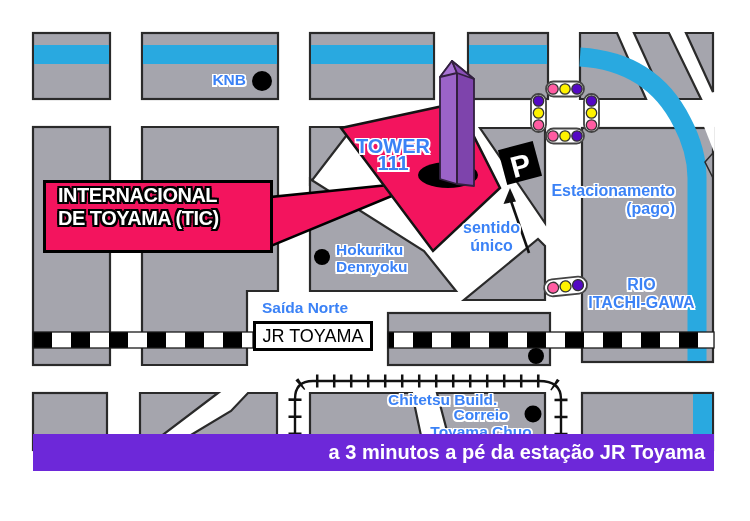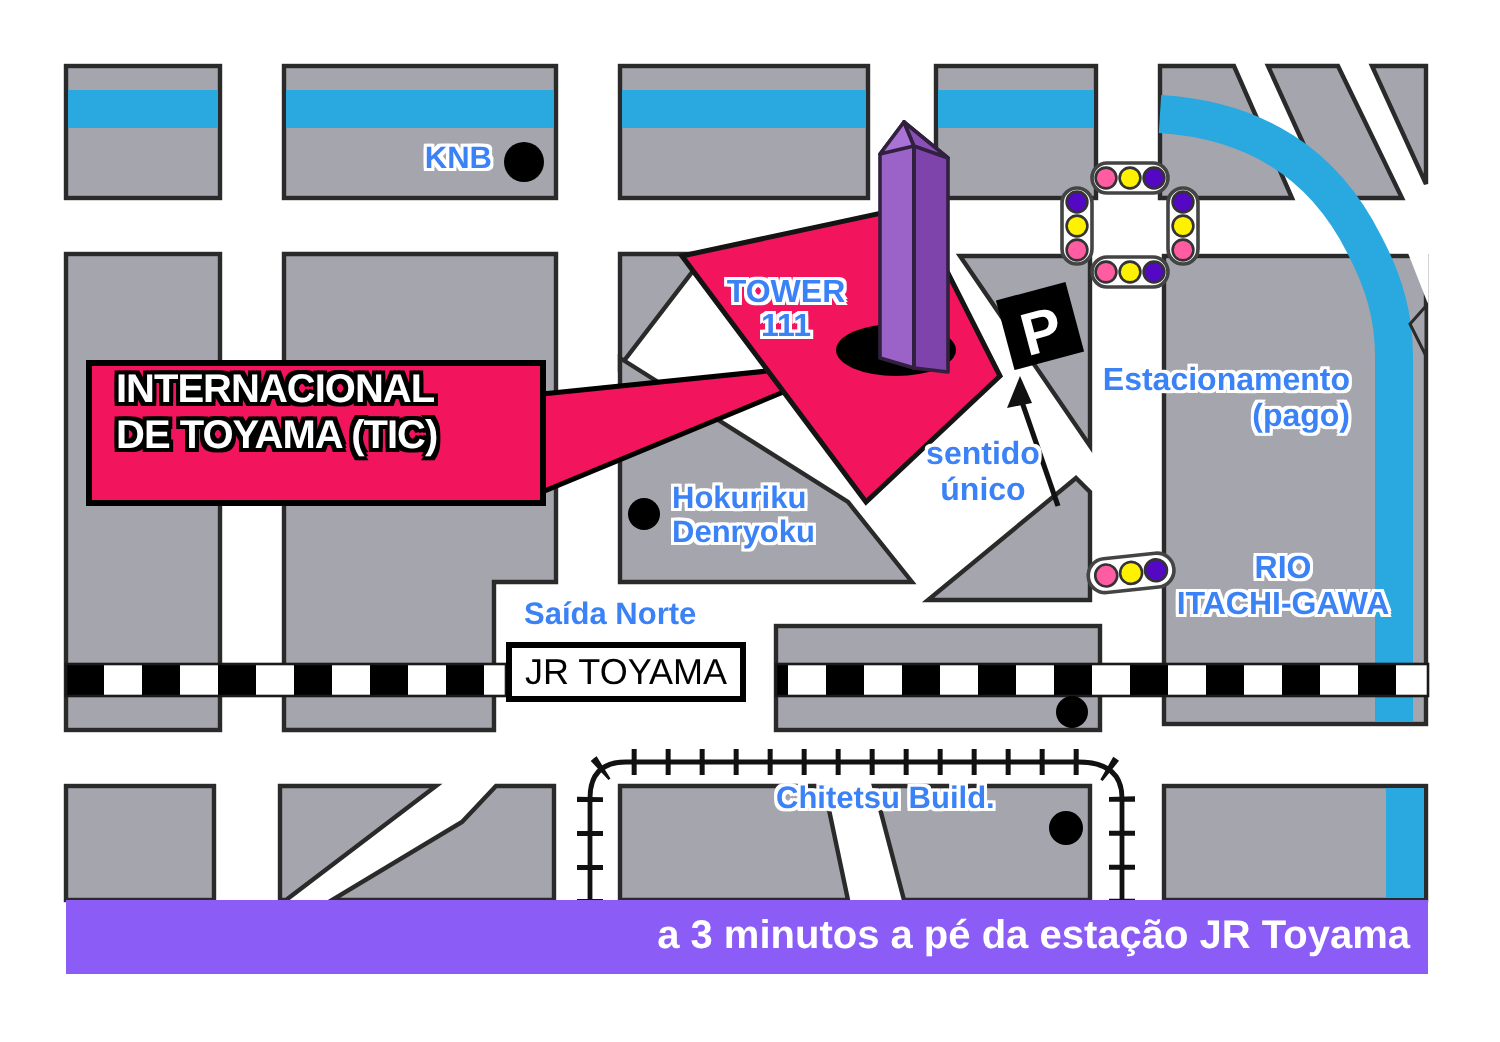--- a/index.html
+++ b/index.html
@@ -12,21 +12,21 @@
   .ctr{text-align:center;}
   .rgt{text-align:right;}
   #callout{position:absolute;left:43px;top:180px;width:230px;height:73px;box-sizing:border-box;
            border:3px solid #000;padding:1px 0 0 12px;}
   #callout div{font-size:20px;line-height:23px;font-weight:bold;color:#fff;letter-spacing:-0.5px;
            text-shadow:-2px -2px 0 #000,2px -2px 0 #000,-2px 2px 0 #000,2px 2px 0 #000,
            -2px 0 0 #000,2px 0 0 #000,0 -2px 0 #000,0 2px 0 #000;}
   #jrbox{position:absolute;left:253px;top:321px;width:120px;height:30px;box-sizing:border-box;
          background:#fff;border:3px solid #000;font-size:18px;line-height:24px;font-weight:normal;
          text-align:center;letter-spacing:0px;}
-  #footerbar{position:absolute;left:33px;top:450px;width:681px;height:37px;background:#8b5cf6;}
+  #footerbar{position:absolute;left:33px;top:434px;width:681px;height:37px;background:#6d28d9;}
   #footerbar div{font-size:20px;line-height:37px;font-weight:bold;color:#fff;text-align:right;
          padding-right:9px;}
 </style>
 </head>
 <body>
 
 <div id="stage">
 
 <svg id="mapsvg" width="750" height="521" viewBox="0 0 750 521">
   <defs>
@@ -137,21 +137,21 @@
   </g>
 
   <circle cx="262" cy="81" r="10" fill="#000"></circle>
   <circle cx="322" cy="257" r="8" fill="#000"></circle>
   <circle cx="536" cy="356" r="8" fill="#000"></circle>
   <circle cx="533" cy="414" r="8.5" fill="#000"></circle>
 </svg>
 
 <div class="lbl halo rgt" style="left:200px;top:71px;width:46px;font-size:15.5px;">KNB</div>
 
-<div class="lbl halo ctr" style="left:351px;top:138px;width:84px;font-size:16px;line-height:17px;">
+<div class="lbl halo ctr" style="left:351px;top:138px;width:84px;font-size:20px;line-height:17px;">
   <div>TOWER</div>
   <div>111</div>
 </div>
 
 <div id="callout" style="background:#F3145E;">
   <div>INTERNACIONAL</div>
   <div>DE TOYAMA (TIC)</div>
 </div>
 
 <div class="lbl halo" style="left:336px;top:242px;font-size:15.5px;line-height:16.5px;">
@@ -173,18 +173,22 @@
   <div>RIO</div>
   <div>ITACHI-GAWA</div>
 </div>
 
 <div class="lbl" style="left:262px;top:299px;font-size:15.5px;">Saída Norte</div>
 
 <div id="jrbox">JR TOYAMA</div>
 
 <div class="lbl halo" style="left:388px;top:347px;font-size:15.5px;margin-top:44px;">Chitetsu Build.</div>
 
+<div class="lbl halo ctr" style="left:425px;top:406px;width:112px;font-size:15.5px;line-height:17px;">
+  <div>Correio</div>
+  <div>Toyama Chuo</div>
+</div>
 
 <div id="footerbar">
   <div>a 3 minutos a pé da estação JR Toyama</div>
 </div>
 
 </div>
 
 </body></html>

